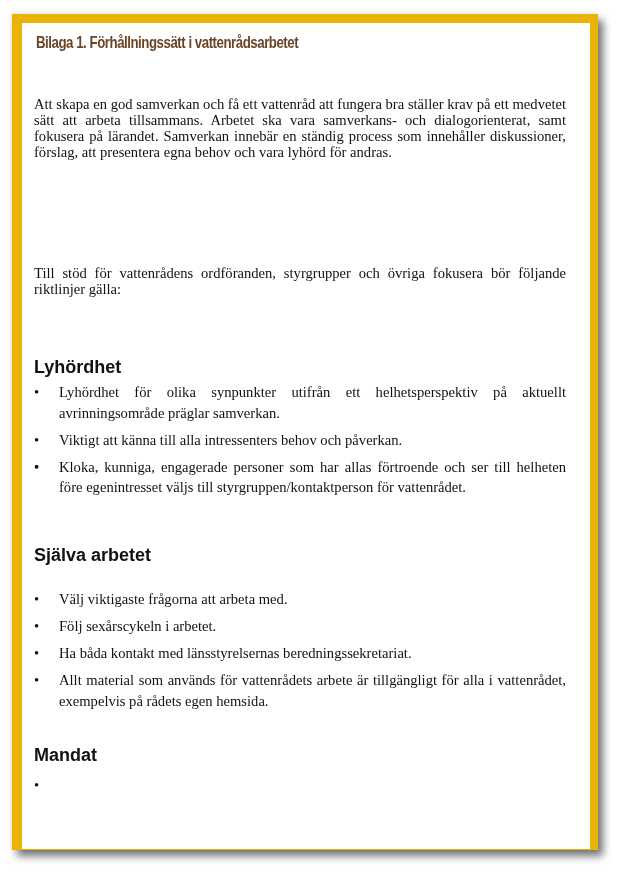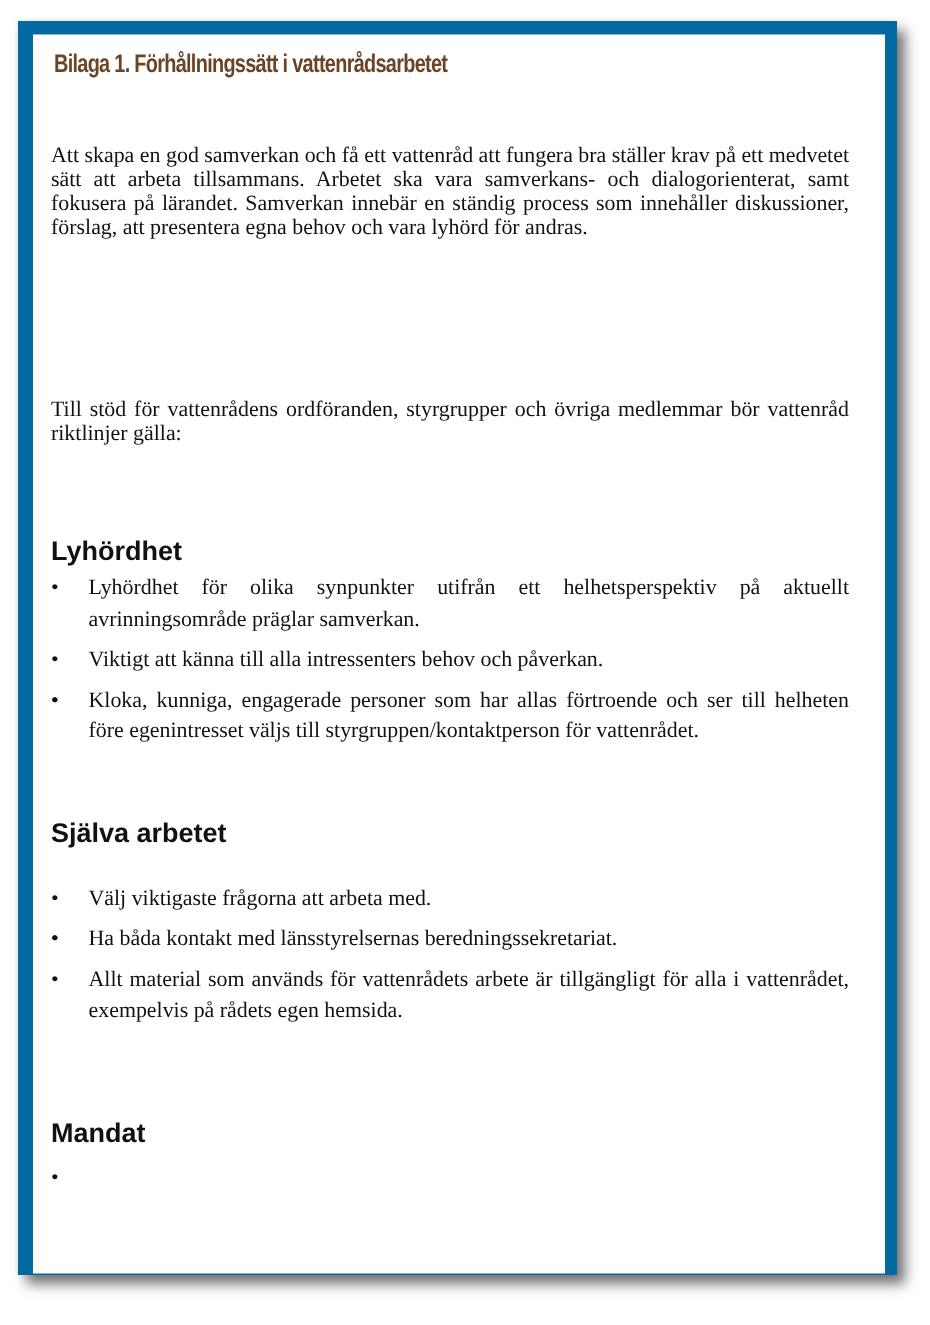--- a/index.html
+++ b/index.html
@@ -1,21 +1,21 @@
 <!DOCTYPE html>
 <html><head>
 <meta charset="utf-8">
 <style>
   html, body { margin: 0; padding: 0; }
   body {
     width: 620px; height: 883px; background: #ffffff; position: relative; overflow: hidden;
   }
   .frame {
     position: absolute; left: 12px; top: 14px; width: 586px; height: 836px;
-    background: #0369a1;
+    background: #eab308;
     box-shadow: 5px 6px 8px rgba(0,0,0,0.55), -1px -1px 3px rgba(0,0,0,0.08);
   }
   .page {
     position: absolute; left: 10px; top: 9px; width: 568px; height: 826px;
     background: #ffffff;
   }
   .title {
     position: absolute; left: 14px; top: 10px;
     font-family: "Liberation Sans", sans-serif; font-weight: bold;
     font-size: 17px; color: #6b4425; letter-spacing: -0.6px;
@@ -46,34 +46,34 @@
 </style>
 </head>
 <body>
 
 <div class="frame">
   <div class="page">
 
     <div class="title">Bilaga 1. Förhållningssätt i vattenrådsarbetet</div>
 
     <p class="body-text" style="top:73px;">Att skapa en god samverkan och få ett vattenråd att fungera bra ställer krav på ett medvetet sätt att arbeta tillsammans. Arbetet ska vara samverkans- och dialogorienterat, samt fokusera på lärandet. Samverkan innebär en ständig process som innehåller diskussioner, förslag, att presentera egna behov och vara lyhörd för andras.</p>
-    <p class="body-text" style="top:242px;">Till stöd för vattenrådens ordföranden, styrgrupper och övriga medlemmar bör vattenråd riktlinjer gälla:</p>
+    <p class="body-text" style="top:242px;">Till stöd för vattenrådens ordföranden, styrgrupper och övriga fokusera bör följande riktlinjer gälla:</p>
 
     <h3 class="heading" style="top:334px;">Lyhördhet</h3>
     <ul class="list" style="top:359px;">
       <li><span class="bullet">•</span><span>Lyhördhet för olika synpunkter utifrån ett helhetsperspektiv på aktuellt avrinningsområde präglar samverkan.</span></li>
       <li><span class="bullet">•</span><span>Viktigt att känna till alla intressenters behov och påverkan.</span></li>
       <li><span class="bullet">•</span></li>
       <li><span class="bullet">•</span><span>Kloka, kunniga, engagerade personer som har allas förtroende och ser till helheten före egenintresset väljs till styrgruppen/kontaktperson för vattenrådet.</span></li>
     </ul>
 
     <h3 class="heading" style="top:522px;">Själva arbetet</h3>
     <ul class="list" style="top:566px;">
       <li><span class="bullet">•</span><span>Välj viktigaste frågorna att arbeta med.</span></li>
-      <li><span class="bullet">•</span></li>
+      <li><span class="bullet">•</span><span>Följ sexårscykeln i arbetet.</span></li>
       <li><span class="bullet">•</span><span>Ha båda kontakt med länsstyrelsernas beredningssekretariat.</span></li>
       <li><span class="bullet">•</span><span>Allt material som används för vattenrådets arbete är tillgängligt för alla i vattenrådet, exempelvis på rådets egen hemsida.</span></li>
     </ul>
 
     <h3 class="heading" style="top:722px;">Mandat</h3>
     <ul class="list" style="top:752px;">
       <li><span class="bullet">•</span></li>
     </ul>
 
   </div>

